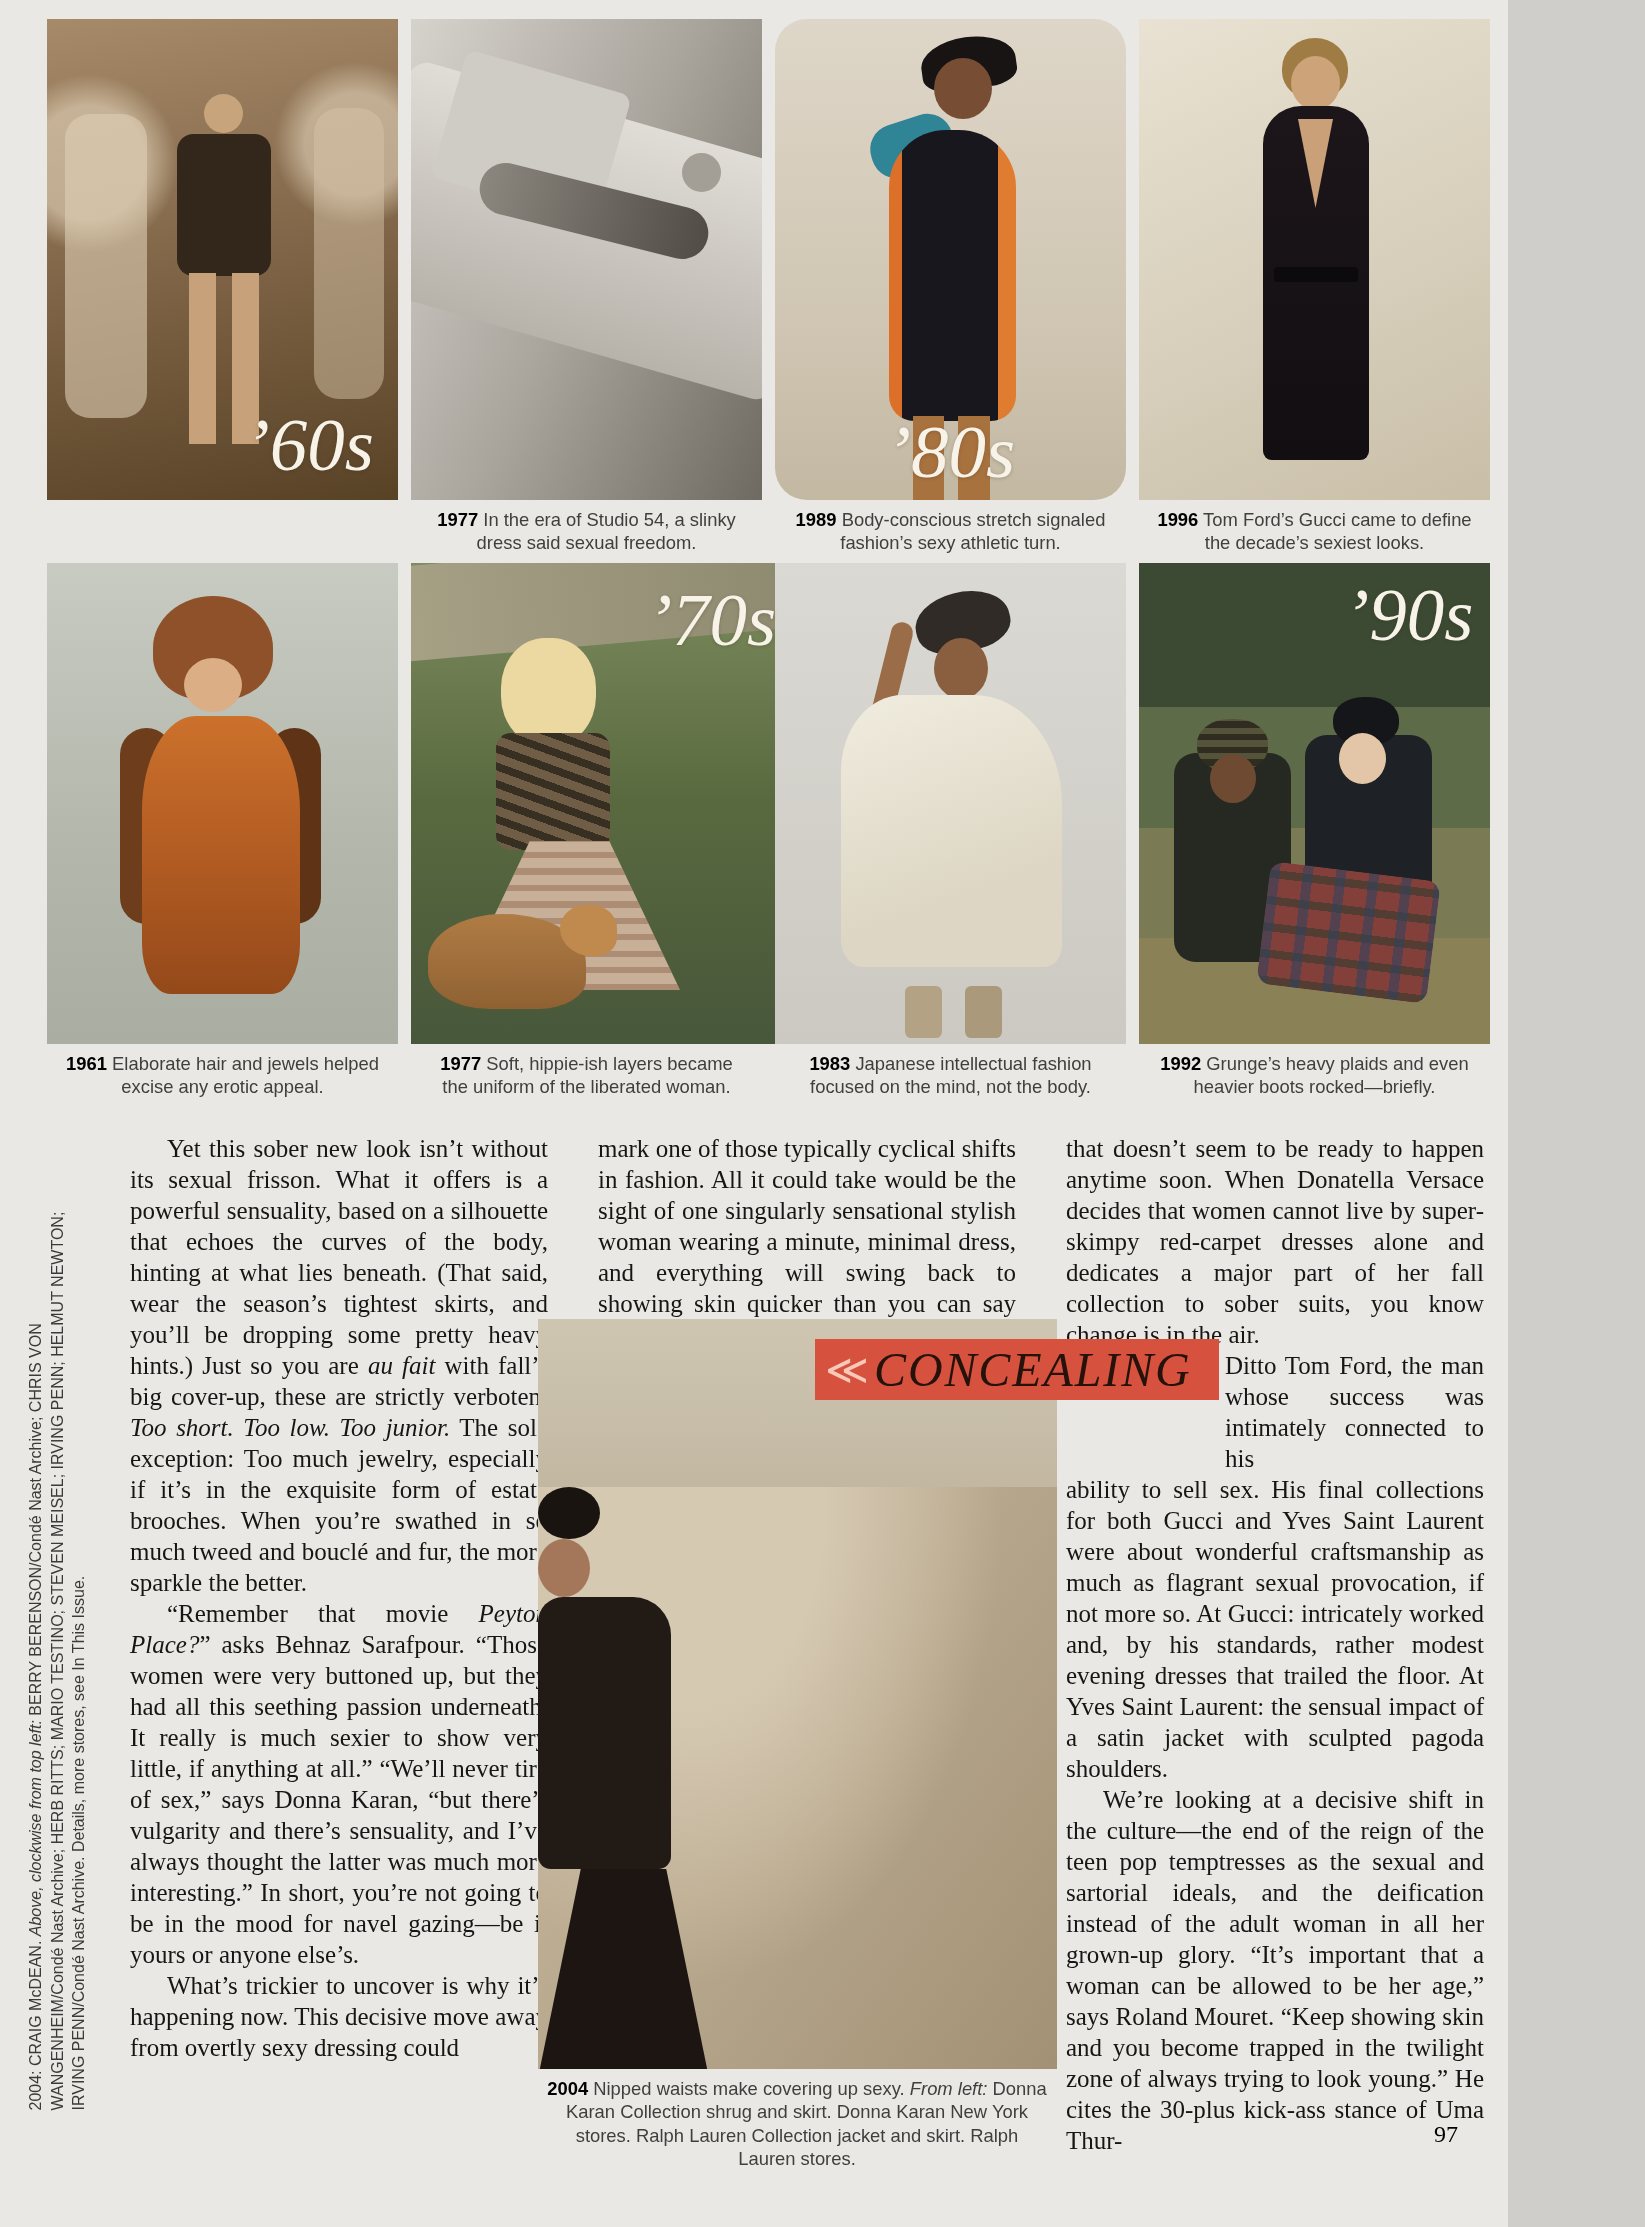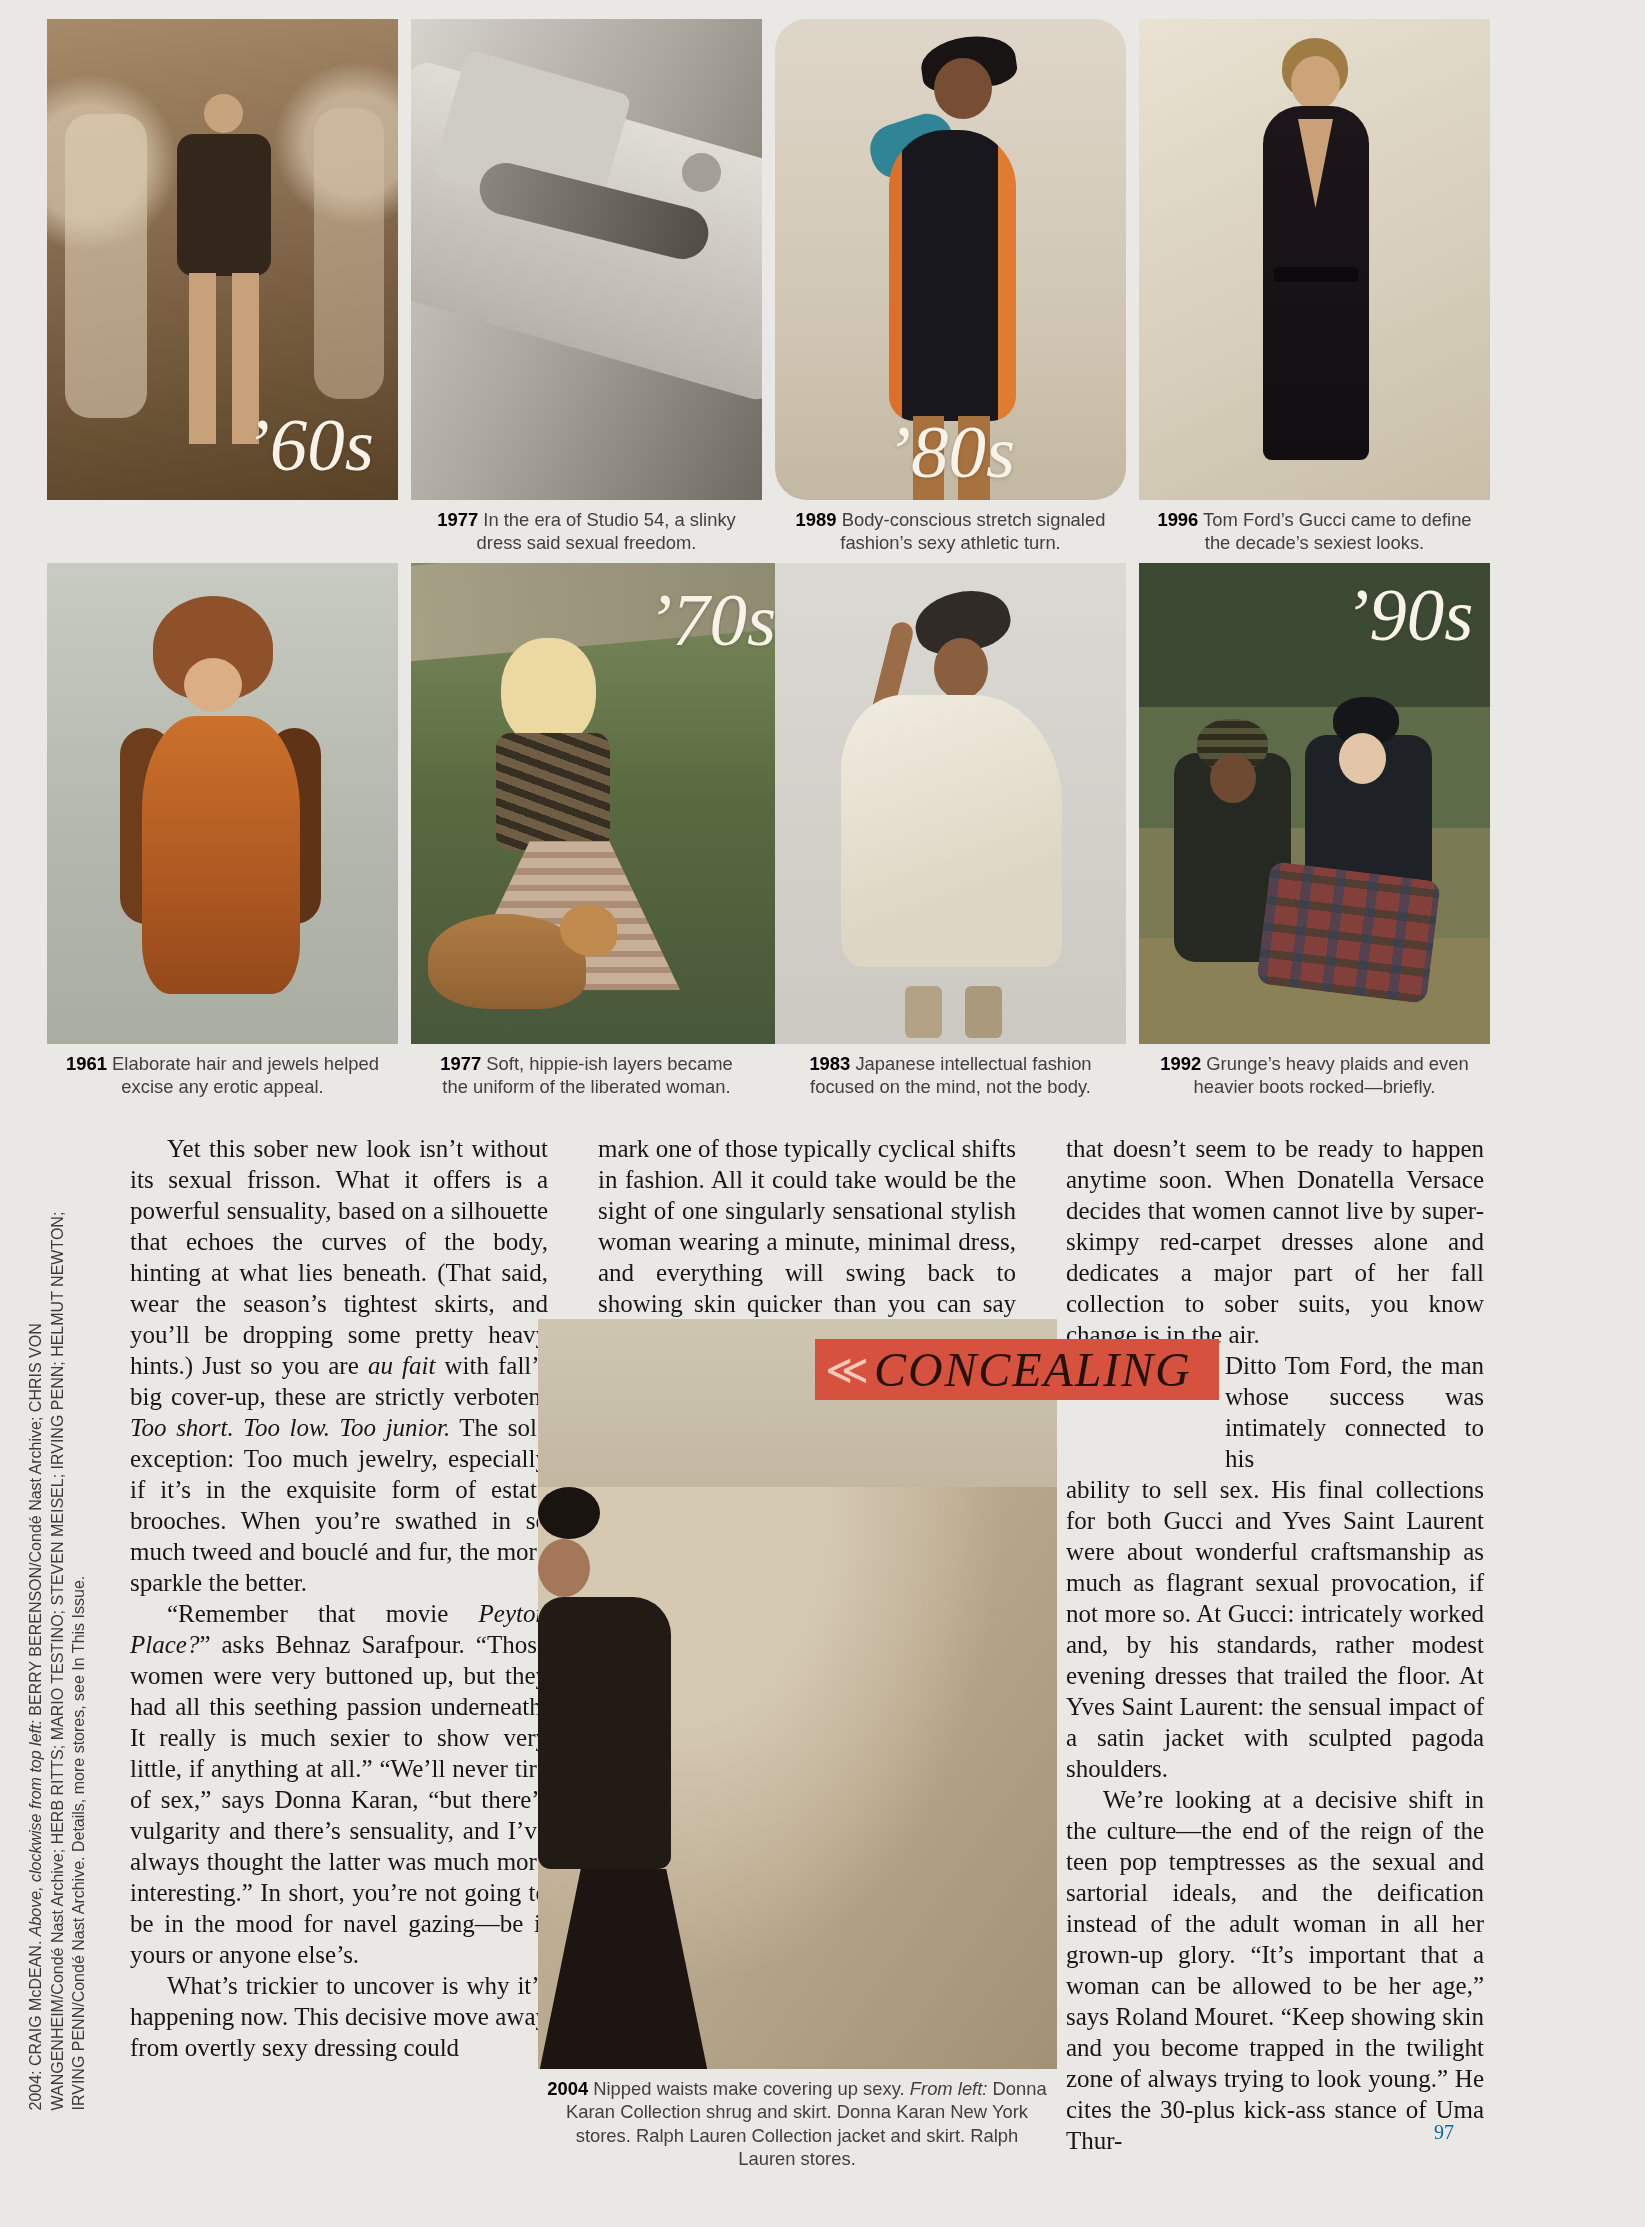--- a/index.html
+++ b/index.html
@@ -1,16 +1,16 @@
 <!DOCTYPE html>
 <html style="font-size:10px"><head>
 <meta charset="utf-8">
 <style>
   html,body{margin:0;padding:0;background:#cfcecb;}
-  .page{position:relative;width:1645px;height:2227px;background:#e9e8e4;overflow:hidden;
+  .page{position:relative;width:1508px;height:2227px;background:#e9e8e4;overflow:hidden;
         font-family:"Liberation Serif",serif;}
   figure{margin:0;}
   
   .photo{position:absolute;width:351px;height:481px;overflow:hidden;background:#999;}
   .r1{top:19px}.r2{top:563px}
   .c1{left:47px}.c2{left:411px}.c3{left:775px}.c4{left:1139px}
   .photo .art{position:absolute;}
   .decade{position:absolute;font-family:"Liberation Serif",serif;font-style:italic;
           font-size:75px;line-height:1;color:#f7f3e8;z-index:3;text-shadow:0 1.3px 3.8px rgba(60,40,20,.25);}
   .ph1 .decade{right:24px;bottom:17.7px}
@@ -110,21 +110,21 @@
                  letter-spacing:1.9px;color:#24120b;}
   
   .feat-cap{position:absolute;left:547px;top:2077px;width:500px;text-align:center;
             font-family:"Liberation Sans",sans-serif;font-size:18.4px;line-height:23.4px;color:#3f3f3f;}
   .feat-cap b{color:#000;font-weight:700;}
   
   .credits{position:absolute;left:-414px;top:1606px;width:943px;height:66px;transform:rotate(-90deg);
            font-family:"Liberation Sans",sans-serif;font-size:16px;line-height:21.5px;color:#3a3a3a;}
   
   .pagenum{position:absolute;left:1434px;top:2121px;font-family:"Liberation Serif",serif;
-           font-size:20px;color:#0369a1;text-align:right;}
+           font-size:24px;color:#000000;text-align:right;}
 </style>
 </head>
 <body>
 
 <div class="page">
 
   <figure class="photo r1 c1 ph1">
     <div class="art side-a"></div>
     <div class="art side-b"></div>
     <div class="art head"></div>

